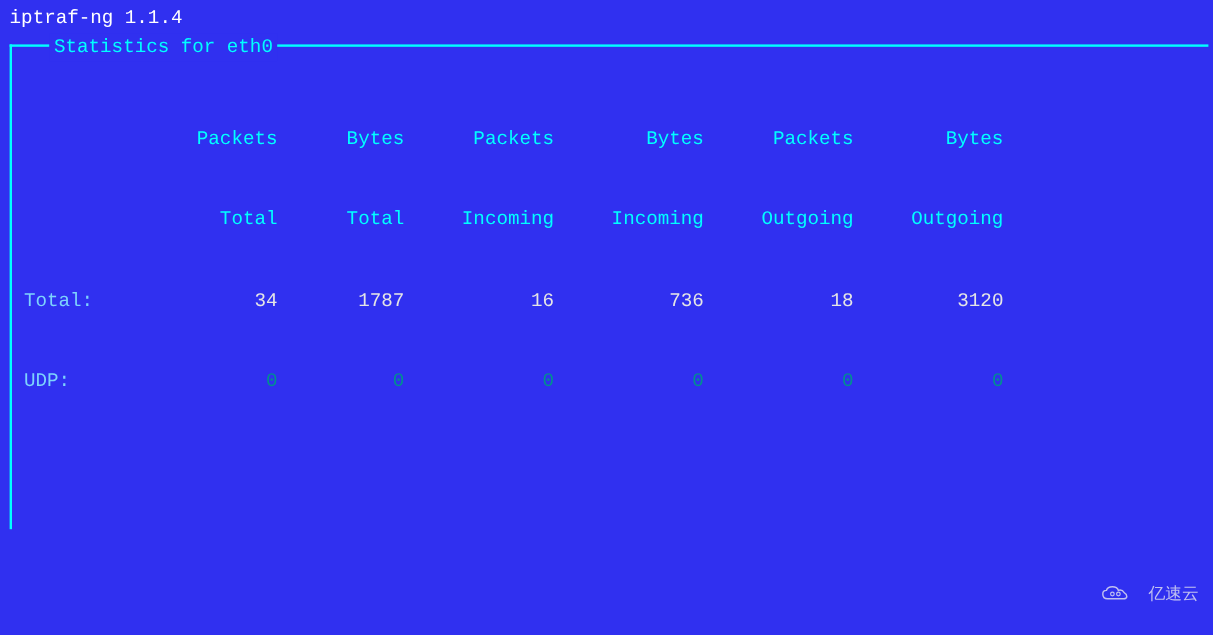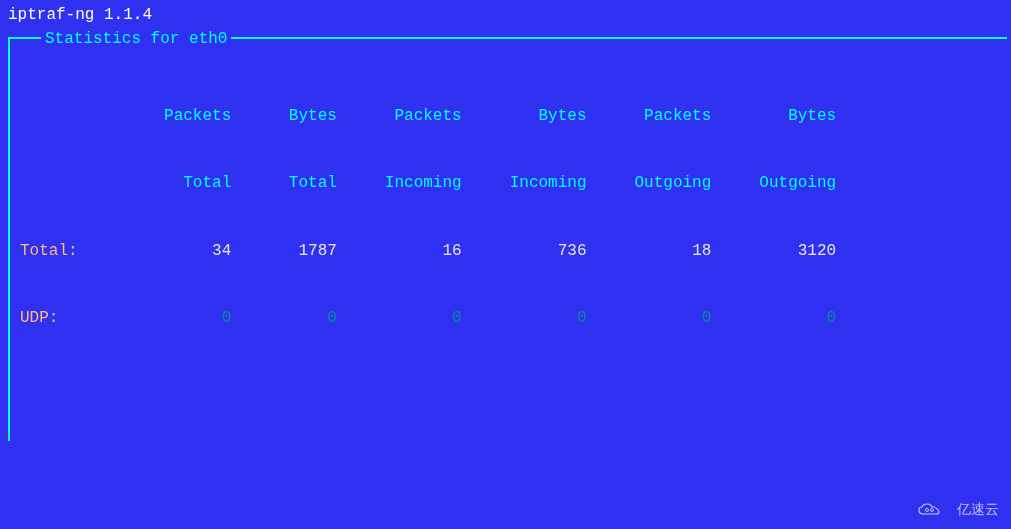--- a/index.html
+++ b/index.html
@@ -64,32 +64,32 @@
       white-space: pre;
     }
     .stats-header {
       color: #00ffff;
       white-space: pre;
     }
     .stats-row {
       white-space: pre;
     }
     .label {
-      color: #fdba74;
+      color: #7dd3fc;
     }
     .zero {
       color: #009090;
     }
     .val {
       color: #e5e5e5;
     }
     .watermark {
       position: absolute;
       right: 12px;
-      bottom: 9px;
+      bottom: 24px;
       display: flex;
       align-items: center;
       gap: 16px;
       opacity: 0.9;
     }
     .watermark-icon {
       width: 24px;
       height: 16px;
       position: relative;
     }

